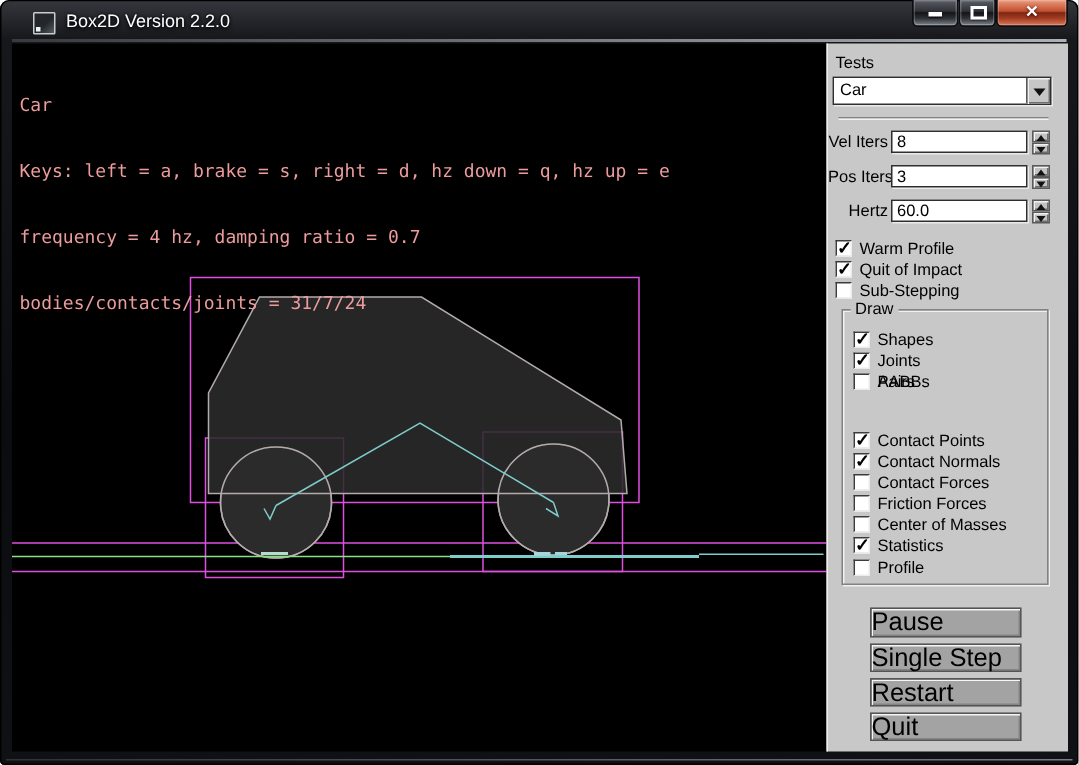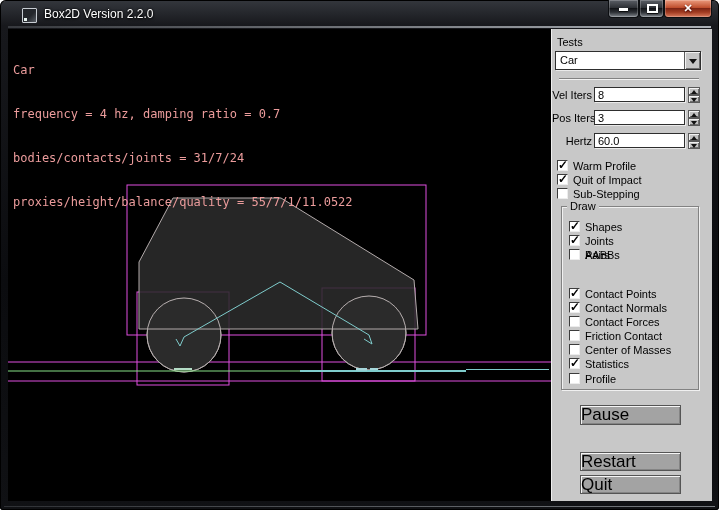--- a/index.html
+++ b/index.html
@@ -123,23 +123,23 @@
       <rect x="166" y="339" width="18" height="2" fill="#b4dcc6"></rect>
       <rect x="348" y="339" width="11" height="2.5" fill="#a6d6da"></rect>
       <rect x="362" y="339" width="8" height="2" fill="#a6d6da"></rect>
 
       <polyline points="176,308 272,253 361,306" fill="none" stroke="#7fcccc"></polyline>
       <polyline points="176,308 172,317 168,310" fill="none" stroke="#7fcccc"></polyline>
       <polyline points="361,306 364,315 356,310" fill="none" stroke="#7fcccc"></polyline>
     </svg>
     <div class="stats" style="color: rgb(236, 156, 156);">
       <div>Car</div>
+      <div>Keys: left = a, brake = s, right = d, hz down = q, hz up = e</div>
       <div>frequency = 4 hz, damping ratio = 0.7</div>
       <div>bodies/contacts/joints = 31/7/24</div>
-      <div>proxies/height/balance/quality = 55/7/1/11.0522</div>
     </div>
   </div>
 
   <div class="panel" style="background: rgb(200, 200, 200);">
 
     <span class="plabel" style="left:5px;top:7px;">Tests</span>
 
     <div class="dropdown">
       <span class="dropdown-text">Car</span>
       <span class="dropdown-btn">
@@ -210,30 +210,31 @@
       <div class="cb checked" style="left:7px;top:81px;">
         <span class="cb-box"></span><span class="cb-label">Contact Points</span>
       </div>
       <div class="cb checked" style="left:7px;top:95px;">
         <span class="cb-box"></span><span class="cb-label">Contact Normals</span>
       </div>
       <div class="cb" style="left:7px;top:109px;">
         <span class="cb-box"></span><span class="cb-label">Contact Forces</span>
       </div>
       <div class="cb" style="left:7px;top:123px;">
-        <span class="cb-box"></span><span class="cb-label">Friction Contact</span>
+        <span class="cb-box"></span><span class="cb-label">Friction Forces</span>
       </div>
       <div class="cb" style="left:7px;top:137px;">
         <span class="cb-box"></span><span class="cb-label">Center of Masses</span>
       </div>
       <div class="cb checked" style="left:7px;top:151px;">
         <span class="cb-box"></span><span class="cb-label">Statistics</span>
       </div>
       <div class="cb" style="left:7px;top:166px;">
         <span class="cb-box"></span><span class="cb-label">Profile</span>
       </div>
     </div>
 
     <div class="pbtn" style="top:376px;height:20px;">Pause</div>
+    <div class="pbtn" style="top:400px;">Single Step</div>
     <div class="pbtn" style="top:423px;">Restart</div>
     <div class="pbtn" style="top:446px;">Quit</div>
   </div>
 </div>
 
 </body></html>

